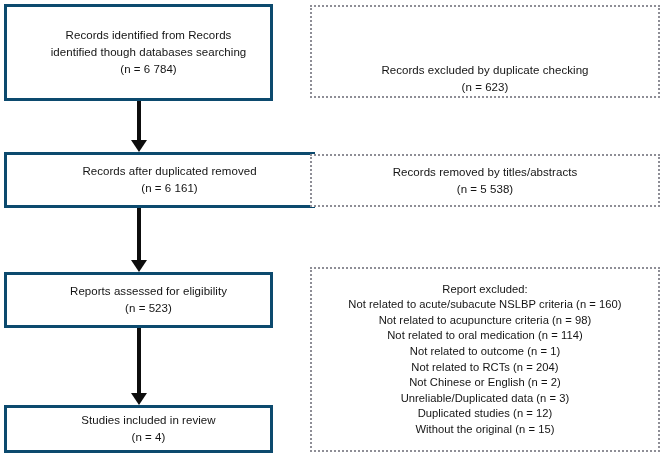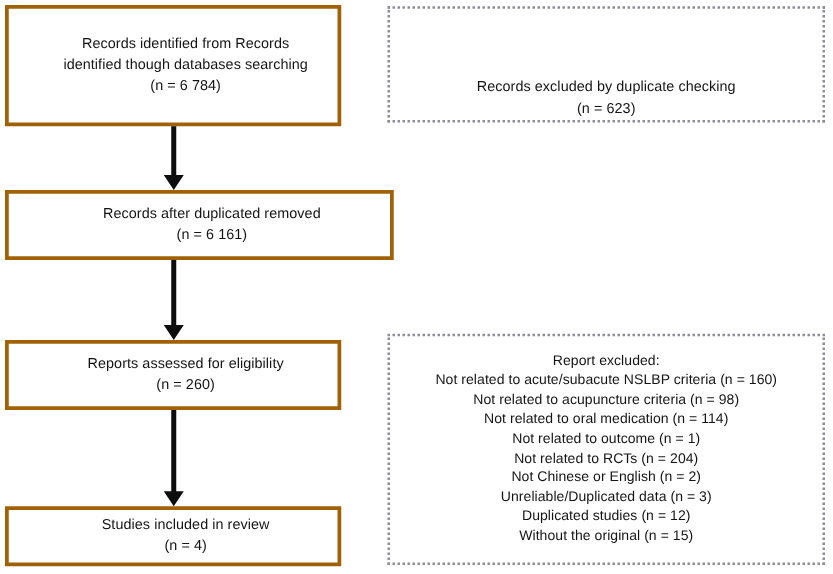--- a/index.html
+++ b/index.html
@@ -25,21 +25,21 @@
     position: absolute;
     box-sizing: border-box;
     display: flex;
     align-items: center;
     justify-content: center;
     text-align: center;
     color: #141414;
     background: #ffffff;
   }
   .box.solid {
-    border: 3px solid #a16207;
+    border: 3px solid #0c4a6e;
     padding-left: 20px;
   }
   .box.dotted {
     border: 2px dotted #8e8e96;
   }
   .box-text {
     display: block;
     width: 100%;
     padding: 0 6px;
     box-sizing: border-box;
@@ -97,29 +97,33 @@
   <div class="arrow" style="left:123px; top:101px; width:32px; height:51px;">
     <div class="shaft" style="height:40px;"></div>
     <div class="head"></div>
   </div>
 
   <div class="box solid" style="left:4px; top:152px; width:311px; height:56px;">
     <span class="box-text">Records after duplicated removed
 (n = 6 161)</span>
   </div>
 
+  <div class="box dotted" style="left:310px; top:154px; width:350px; height:53px;">
+    <span class="box-text">Records removed by titles/abstracts
+(n = 5 538)</span>
+  </div>
 
   <div class="arrow" style="left:123px; top:208px; width:32px; height:64px;">
     <div class="shaft" style="height:53px;"></div>
     <div class="head"></div>
   </div>
 
   <div class="box solid" style="left:4px; top:272px; width:269px; height:56px;">
     <span class="box-text">Reports assessed for eligibility
-(n = 260)</span>
+(n = 523)</span>
   </div>
 
   <div class="box dotted" style="left:310px; top:267px; width:350px; height:185px;">
     <span class="box-text dense">Report excluded:
 Not related to acute/subacute NSLBP criteria (n = 160)
 Not related to acupuncture criteria (n = 98)
 Not related to oral medication (n = 114)
 Not related to outcome (n = 1)
 Not related to RCTs (n = 204)
 Not Chinese or English (n = 2)

